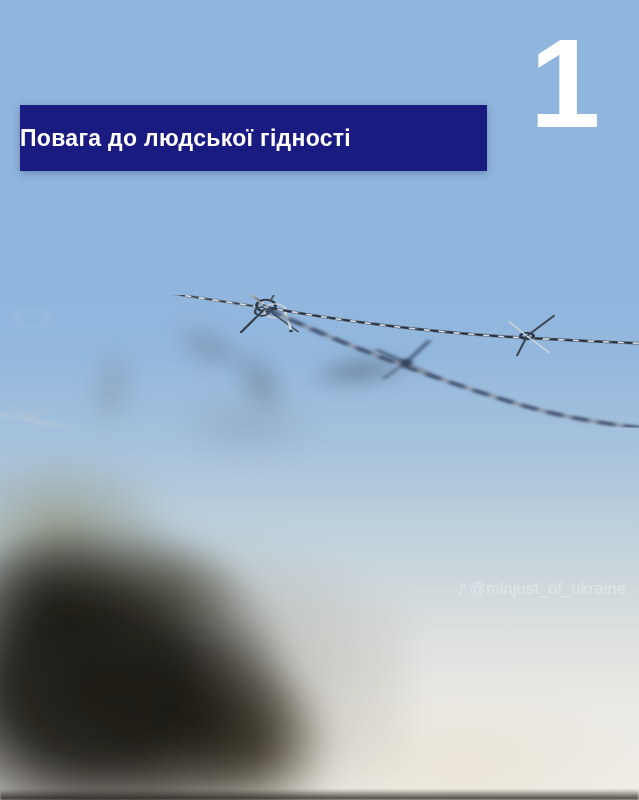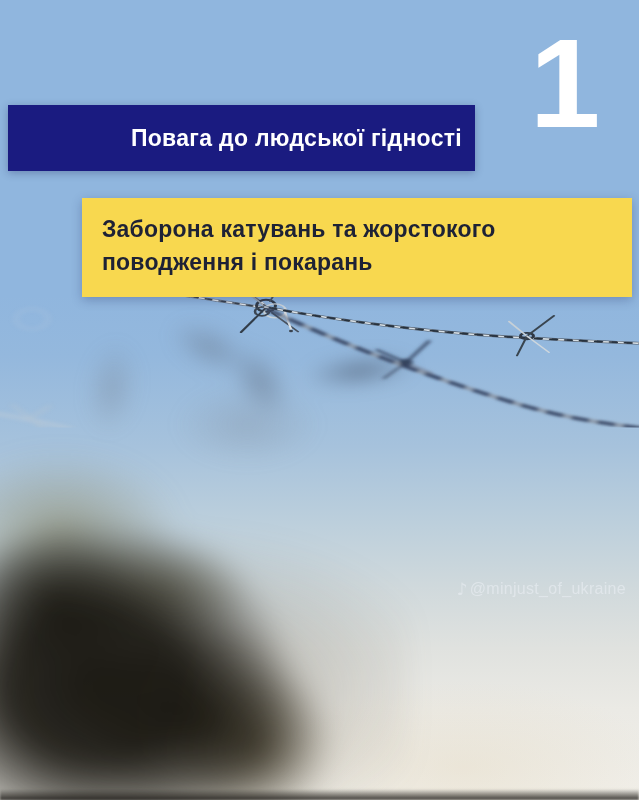--- a/index.html
+++ b/index.html
@@ -42,22 +42,22 @@
       radial-gradient(96px 56px at 215px 160px, rgba(100,96,64,.55) 0%, rgba(100,96,64,0) 100%),
       radial-gradient(250px 160px at 260px 260px, rgba(90,84,70,.35) 0%, rgba(90,84,70,0) 100%);
   }
   .bottom-strip{
     position:absolute;left:0;bottom:0;width:639px;height:11px;filter:blur(1px);
     background:linear-gradient(180deg, rgba(40,38,32,0) 0%, rgba(35,33,28,.5) 55%, rgba(30,28,24,.85) 100%);
   }
   .wires{position:absolute;left:0;top:0;}
   
   .title-banner{
-    position:absolute;left:8px;top:105px;width:467px;height:66px;
-    display:flex;align-items:center;justify-content:flex-end;
+    position:absolute;left:20px;top:105px;width:467px;height:66px;
+    display:flex;align-items:center;
     padding-right:13px;box-sizing:border-box;
     box-shadow:0 2px 8px rgba(20,25,80,.3);
   }
   .title-banner span{font-size:23px;font-weight:700;letter-spacing:.3px;white-space:nowrap;}
   .subtitle-banner{
     position:absolute;left:82px;top:198px;width:550px;height:99px;
     box-sizing:border-box;padding:15px 20px 0 20px;
     box-shadow:0 3px 10px rgba(25,35,90,.28);
   }
   .subtitle-banner div{font-size:23px;font-weight:700;line-height:33px;letter-spacing:.2px;white-space:nowrap;}
@@ -188,18 +188,14 @@
     <span class="note">♪</span>
     <span>@minjust_of_ukraine</span>
   </div>
 
   <div class="big-number" style="color: rgb(255, 255, 255);">1</div>
 
   <div class="title-banner" style="background: rgb(26, 27, 128);">
     <span style="color: rgb(255, 255, 255);">Повага до людської гідності</span>
   </div>
 
-  <div class="subtitle-banner" style="background: rgb(248, 216, 79);">
-    <div style="color: rgb(30, 34, 53);">Заборона катувань та жорстокого</div>
-    <div style="color: rgb(30, 34, 53);">поводження і покарань</div>
-  </div>
 
 </div>
 
 </body></html>

